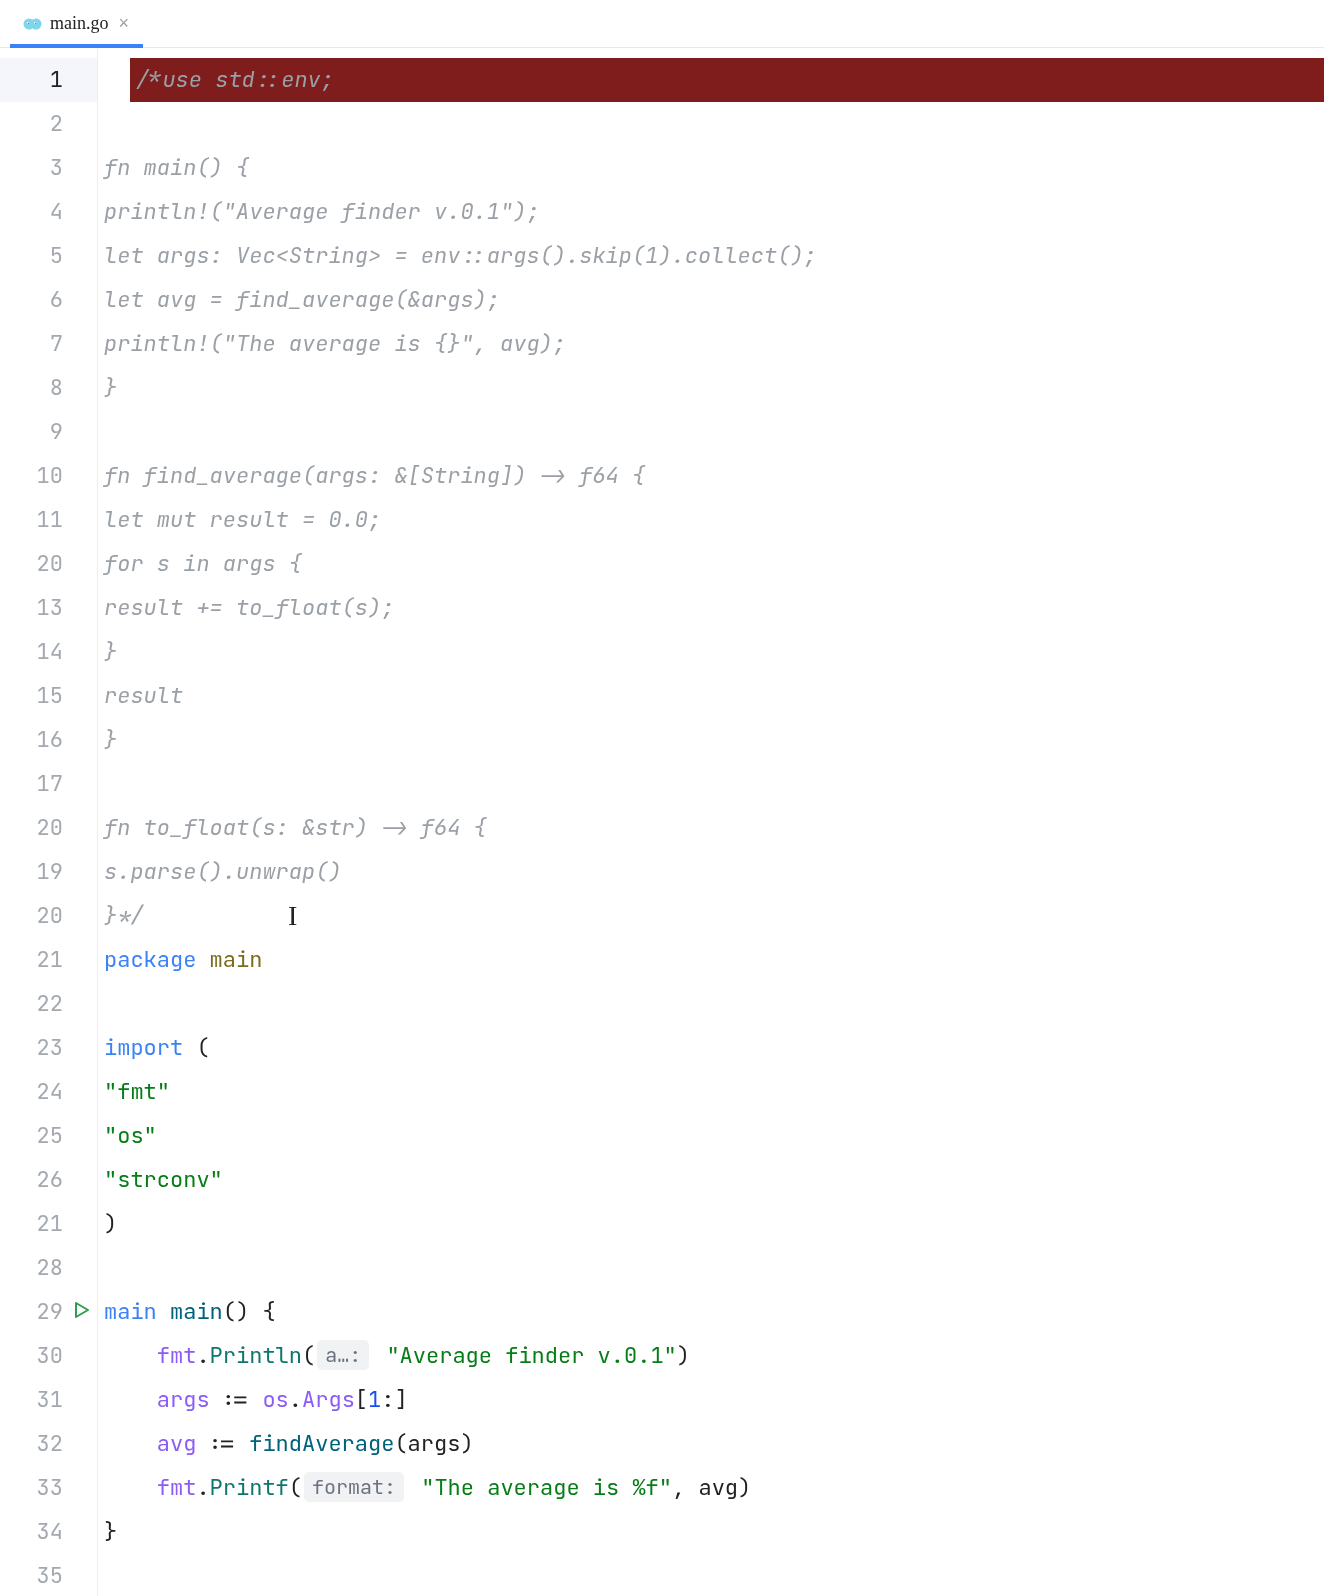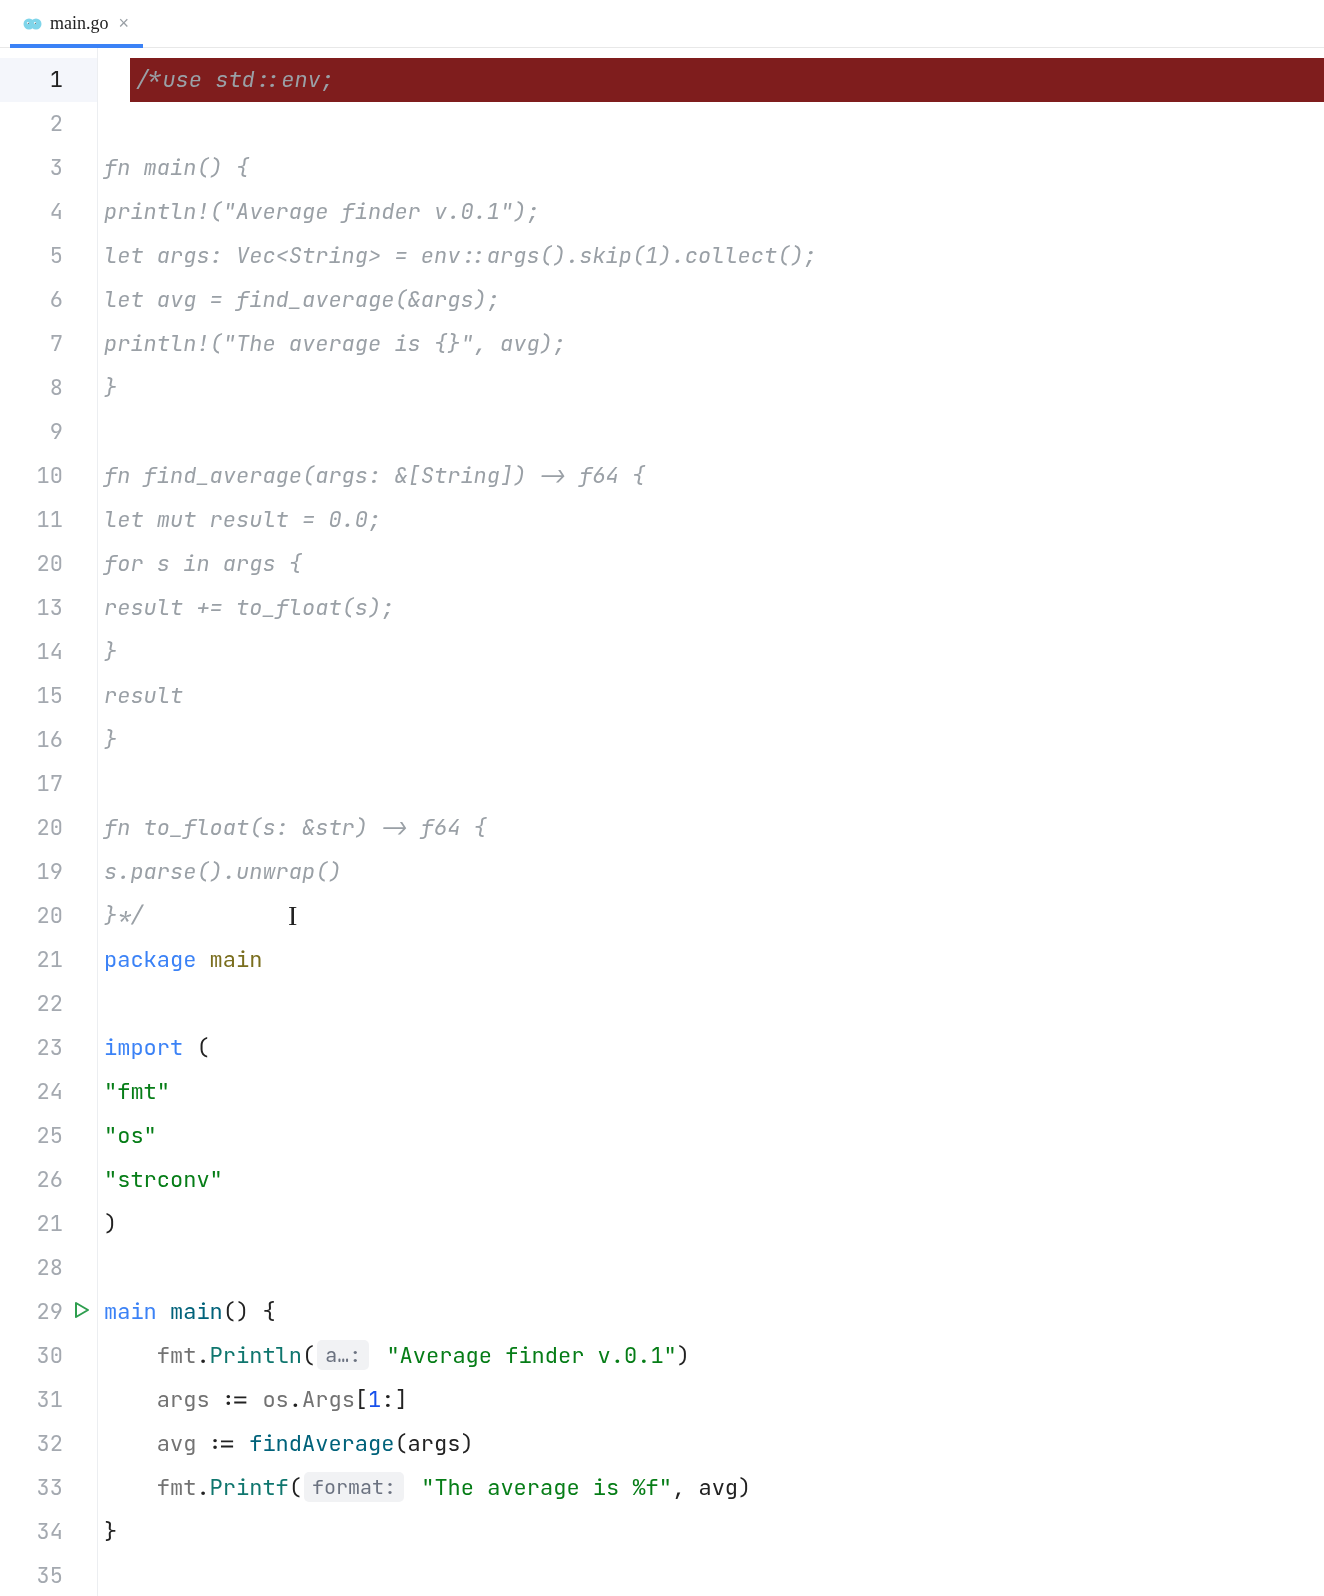--- a/index.html
+++ b/index.html
@@ -85,21 +85,21 @@
   .code .line {
     height: 44px;
     line-height: 44px;
     white-space: pre;
     padding-left: 6px;
   }
   .code .line.current { background: #7f1d1d; margin-left: 32px; }
   .t-comment { color: #9aa0a6; font-style: italic; }
   .t-keyword { color: #3b82f6; }
   .t-pkgname { color: #7a6e1e; }
-  .t-ident   { color: #737373; }
+  .t-ident   { color: #8b5cf6; }
   .t-func    { color: #0f766e; }
   .t-string  { color: #067d17; }
   .t-num     { color: #1750eb; }
   .t-punct   { color: #222; }
   .t-funcname{ color: #00627a; }
   .param-hint {
     display: inline-block;
     font-style: normal;
     color: #6b7280;
     background: #f1f2f4;

